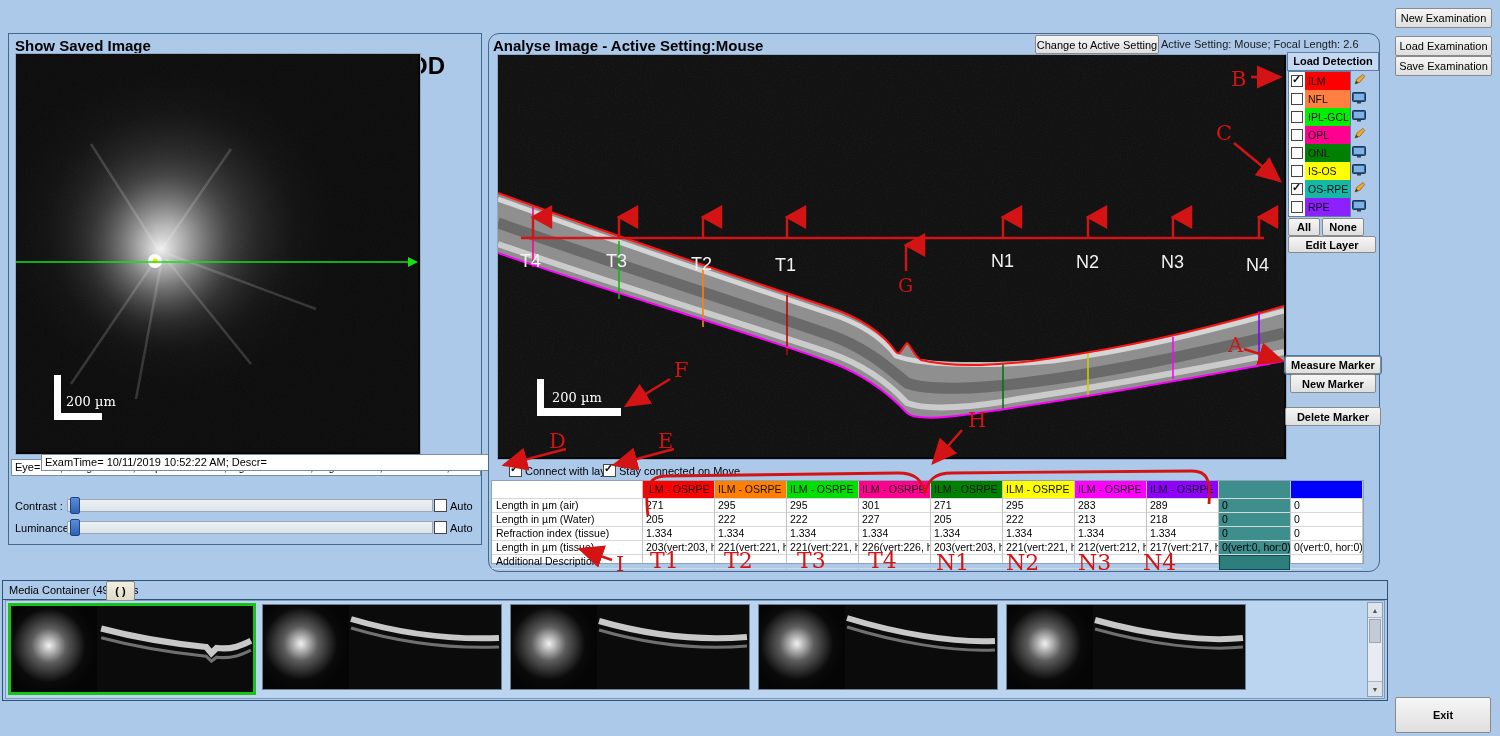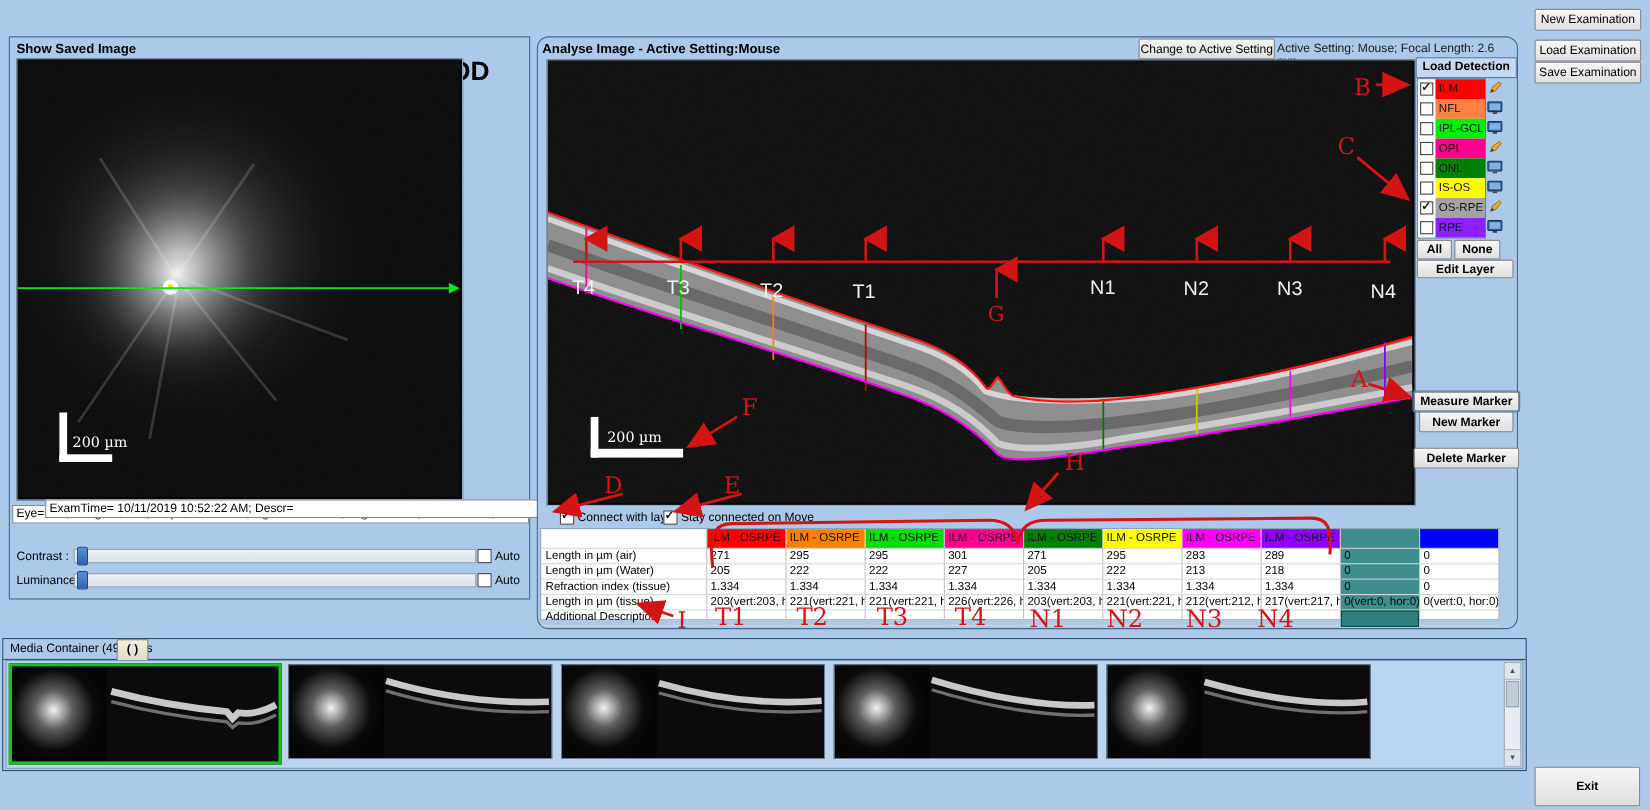--- a/index.html
+++ b/index.html
@@ -5,21 +5,21 @@
   html,body{margin:0;padding:0;}
   body{width:1500px;height:736px;overflow:hidden;background:#ACC9EA;
        font-family:"Liberation Sans",sans-serif;font-size:11px;color:#000;}
   #app{position:relative;width:1500px;height:736px;}
   .abs{position:absolute;}
   
   .btn{background:linear-gradient(#F6F6F6,#DFDFDF);border:1px solid #8A8A8A;border-radius:2px;
        text-align:center;cursor:pointer;font-size:11px;display:flex;align-items:center;justify-content:center;}
   .btn.bold{font-weight:bold;}
   .panel{border:1px solid #41688F;background:#ACC9EA;}
-  .ptitle{font-weight:bold;font-size:12px;}
+  .ptitle{font-weight:bold;font-size:15px;}
   .cb{width:11px;height:11px;background:#fff;border:1px solid #454545;display:inline-block;position:relative;}
   .cb.checked::after{content:"✓";position:absolute;left:0px;top:-3px;font-size:11px;font-weight:bold;color:#111;}
   
   .tab{height:19px;padding:0 9px;background:linear-gradient(#F2F2F0,#DDDDD9);border:1px solid #8A8A8A;
        border-radius:2px 2px 0 0;display:inline-flex;align-items:center;margin-right:1px;cursor:pointer;}
   .tab.active{background:#FDFDFD;height:21px;position:relative;top:-1px;border-bottom-color:#FDFDFD;}
   
   .infobox{background:#fff;border:1px solid #7A8CA0;padding:0 3px;line-height:15px;white-space:nowrap;overflow:hidden;}
   
   .track{background:linear-gradient(#EDF1F5,#DCE3EA);border:1px solid #9AA7B5;height:11px;}
@@ -352,21 +352,21 @@
             <div class="band" style="background-color: rgb(0, 128, 0);">ONL</div>
           </div>
 
           <div class="layer-row">
             <span class="cb"></span>
             <div class="band" style="background-color: rgb(255, 255, 0);">IS-OS</div>
           </div>
 
           <div class="layer-row">
             <span class="cb checked"></span>
-            <div class="band" style="background-color: #a3a3a3;">OS-RPE</div>
+            <div class="band" style="background-color: #14b8a6;">OS-RPE</div>
           </div>
 
           <div class="layer-row">
             <span class="cb"></span>
             <div class="band" style="background-color: rgb(140, 32, 255);">RPE</div>
           </div>
         </div>
     </div>
     <div class="abs" style="left:862px;top:37px;width:16px;">
       <div>

